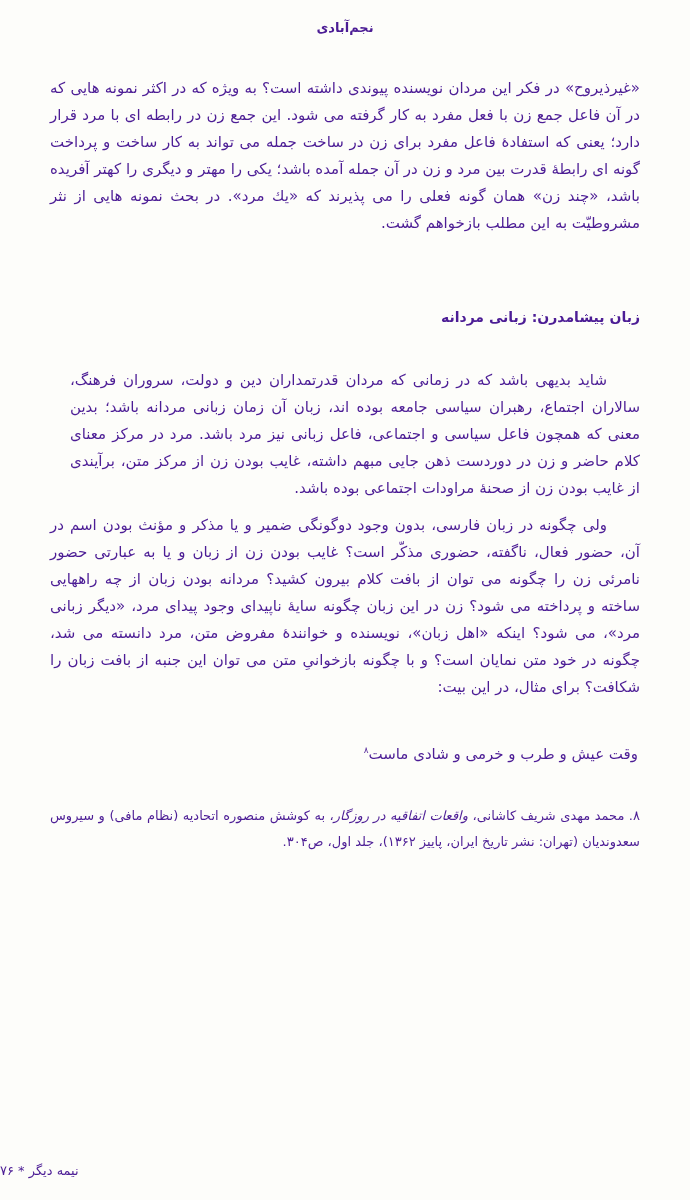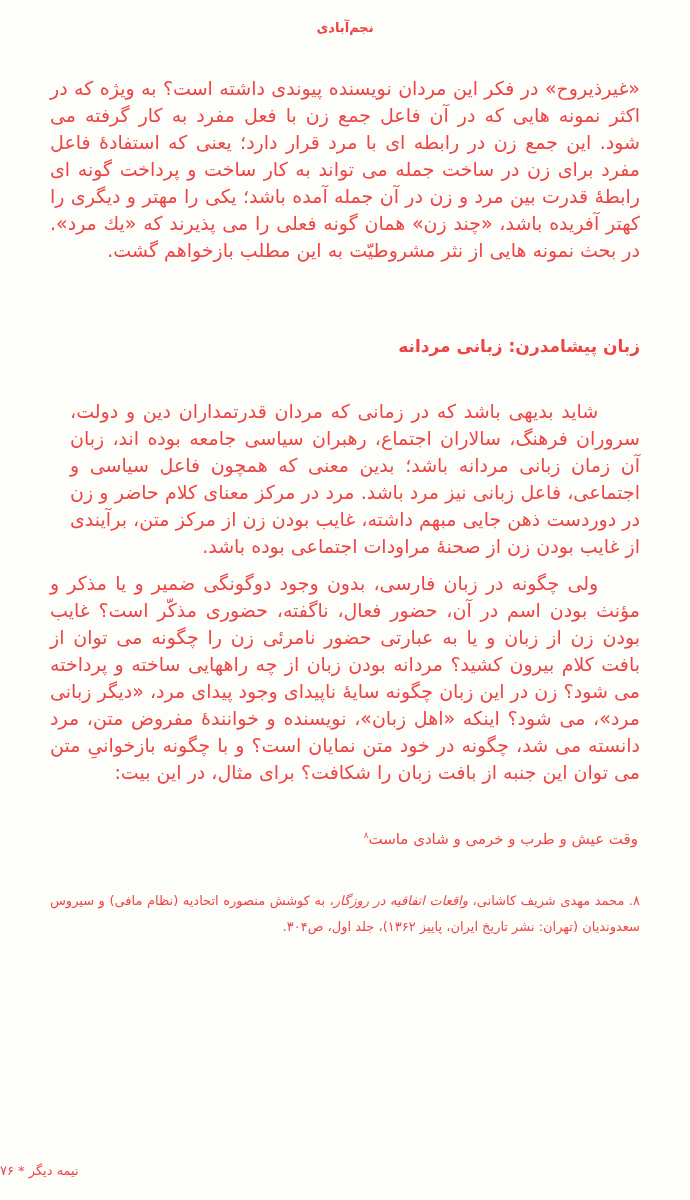--- a/index.html
+++ b/index.html
@@ -2,44 +2,44 @@
 <html lang="fa" dir="rtl"><head>
 <meta charset="utf-8">
 <style>
   * { margin:0; padding:0; box-sizing:border-box; }
   html,body { background:#e8e8e4; }
   .page {
     position:relative;
     width:690px; height:1200px;
     margin:0 auto;
     background:#fdfdfa;
-    color:#ef4444;
+    color:#4c1d95;
     font-family:"DejaVu Sans", sans-serif;
     direction:rtl;
     overflow:hidden;
   }
   .content { padding:0 50px; }
   .running-head {
     padding-top:20px;
     text-align:center;
     font-size:13px;
     font-weight:bold;
   }
   .body-text {
-    font-size:19px;
+    font-size:15px;
     line-height:27px;
     text-align:justify;
     text-justify:inter-word;
   }
   .para { margin-bottom:10px; }
   .para.indent { text-indent:2.2em; }
   .p1 { margin-top:40px; }
   .section-heading {
     margin-top:72px;
-    font-size:17px;
+    font-size:14px;
     font-weight:bold;
     text-align:right;
   }
   .p3 { margin-top:42px;margin-left:20px; }
   .poem {
     margin-top:44px;
     display:flex;
     justify-content:space-between;
     font-size:15px;
     padding:0 2px;

